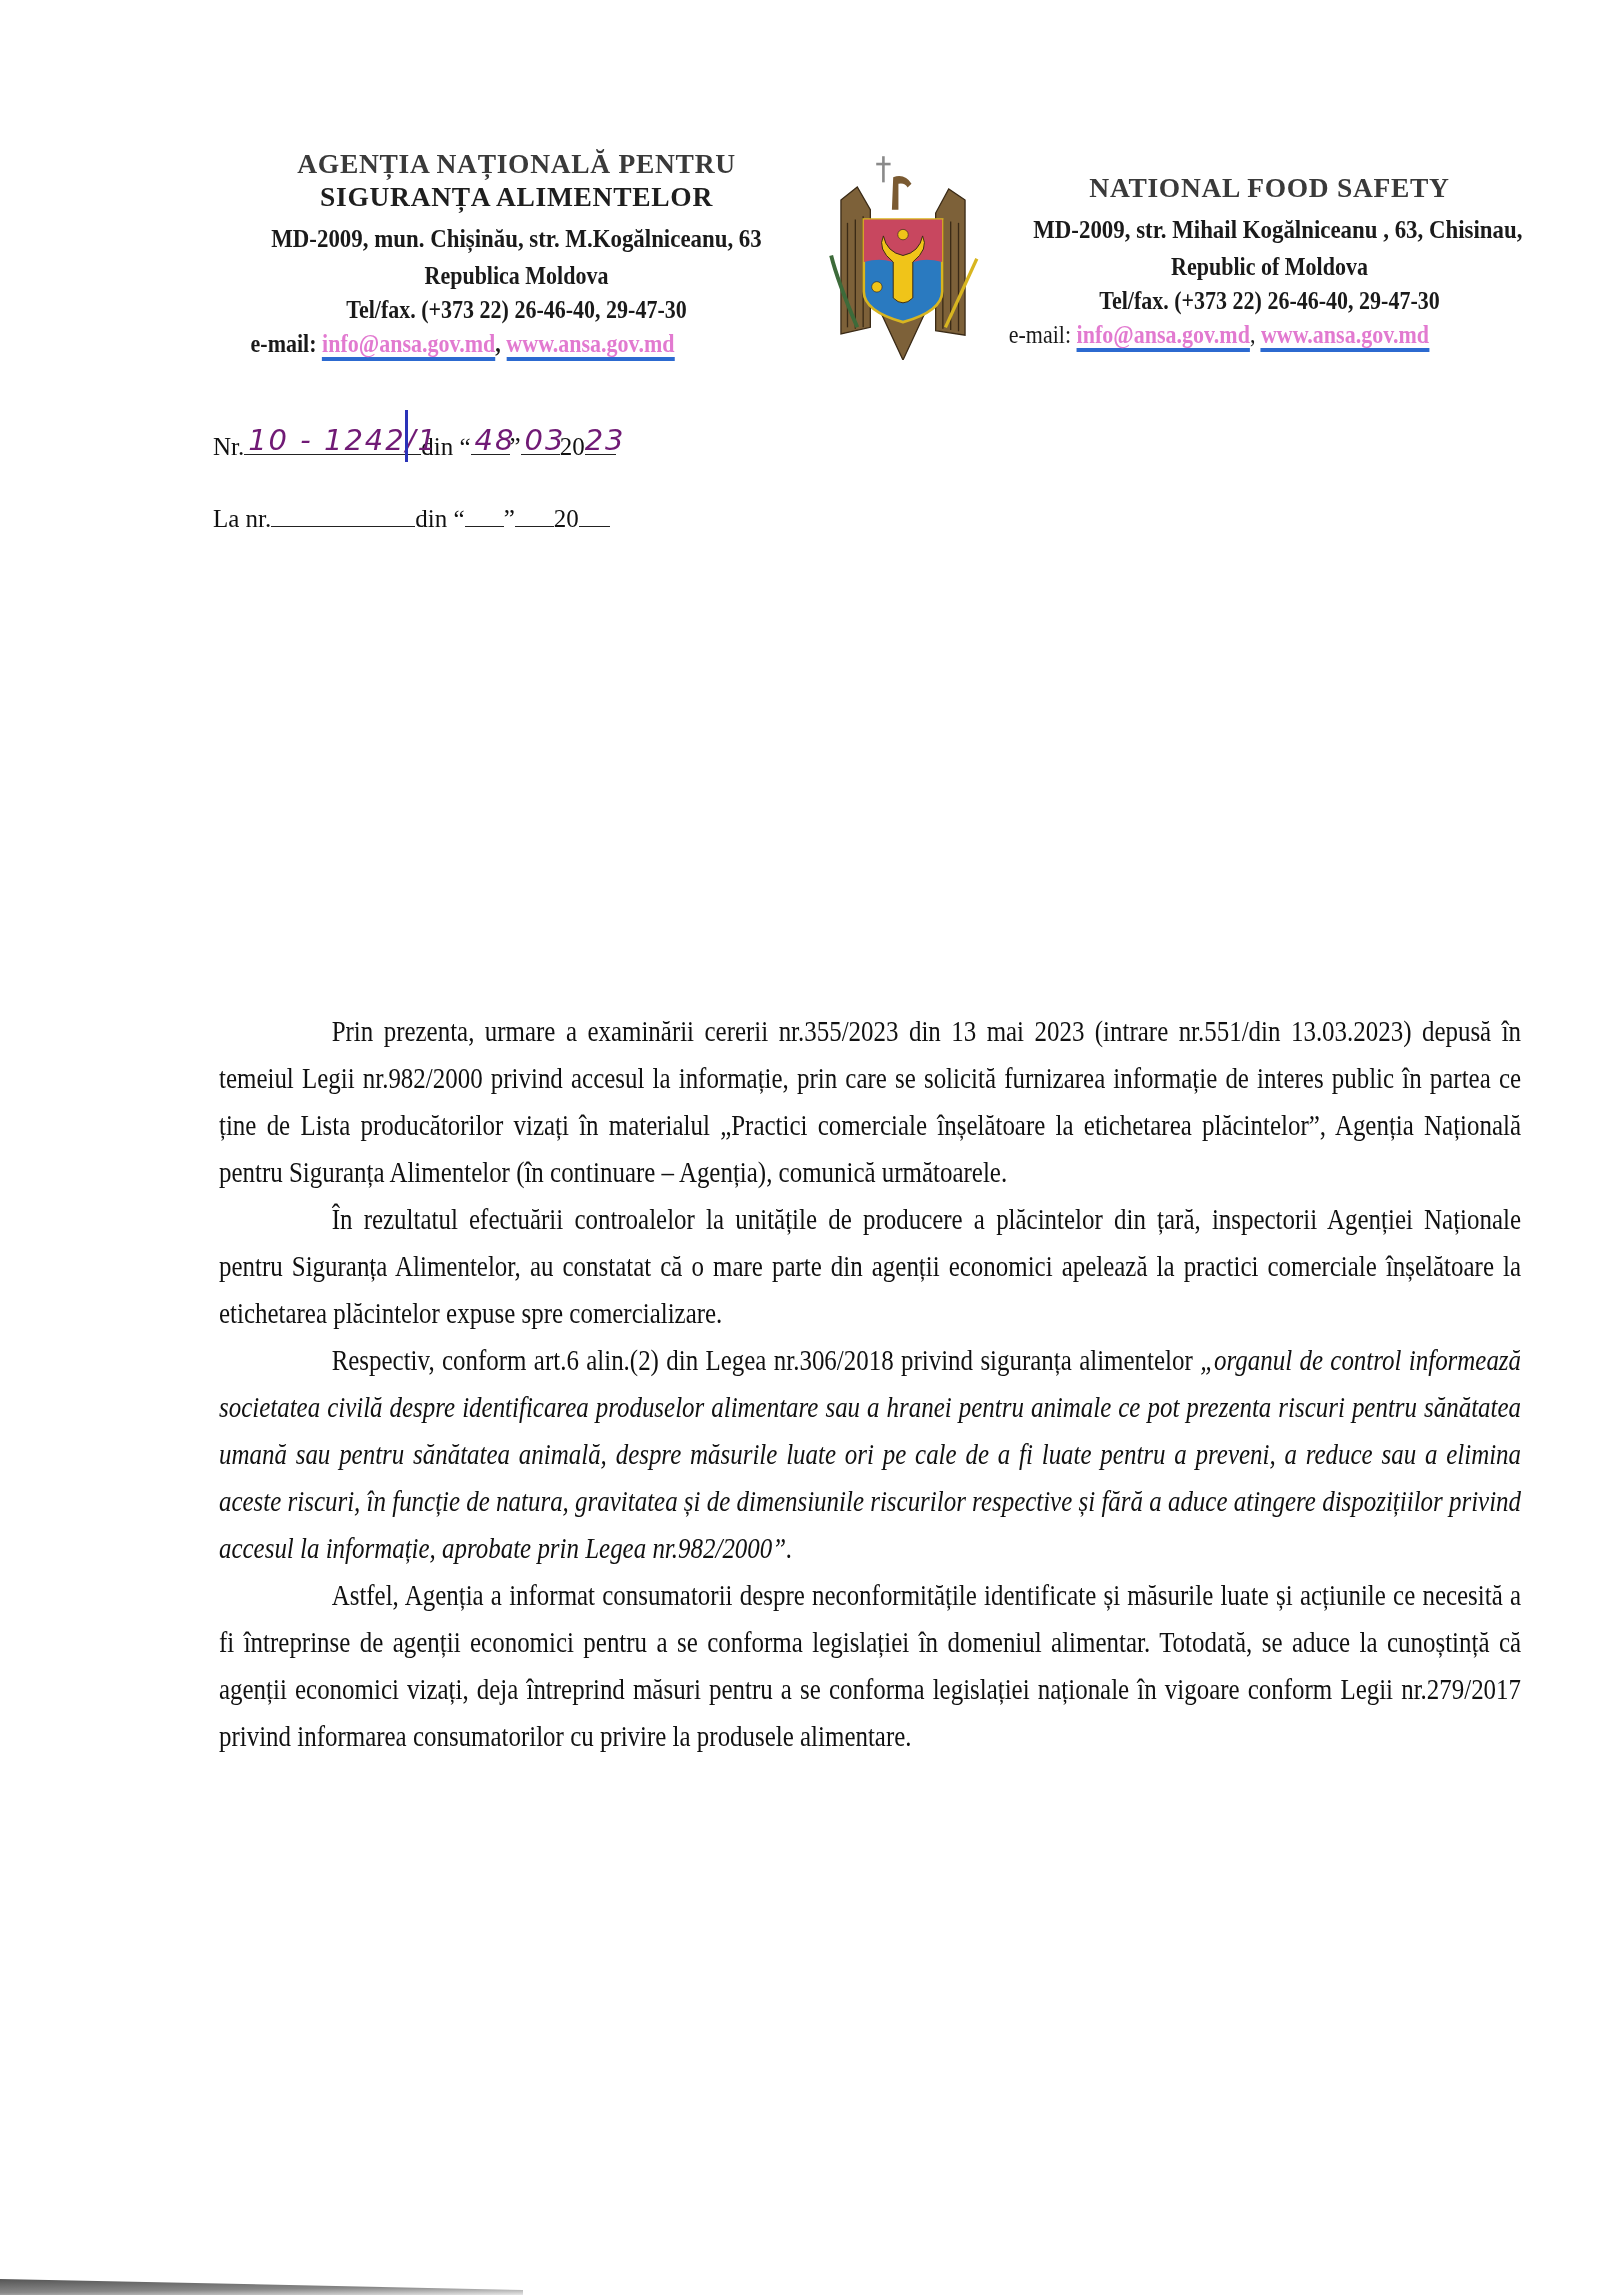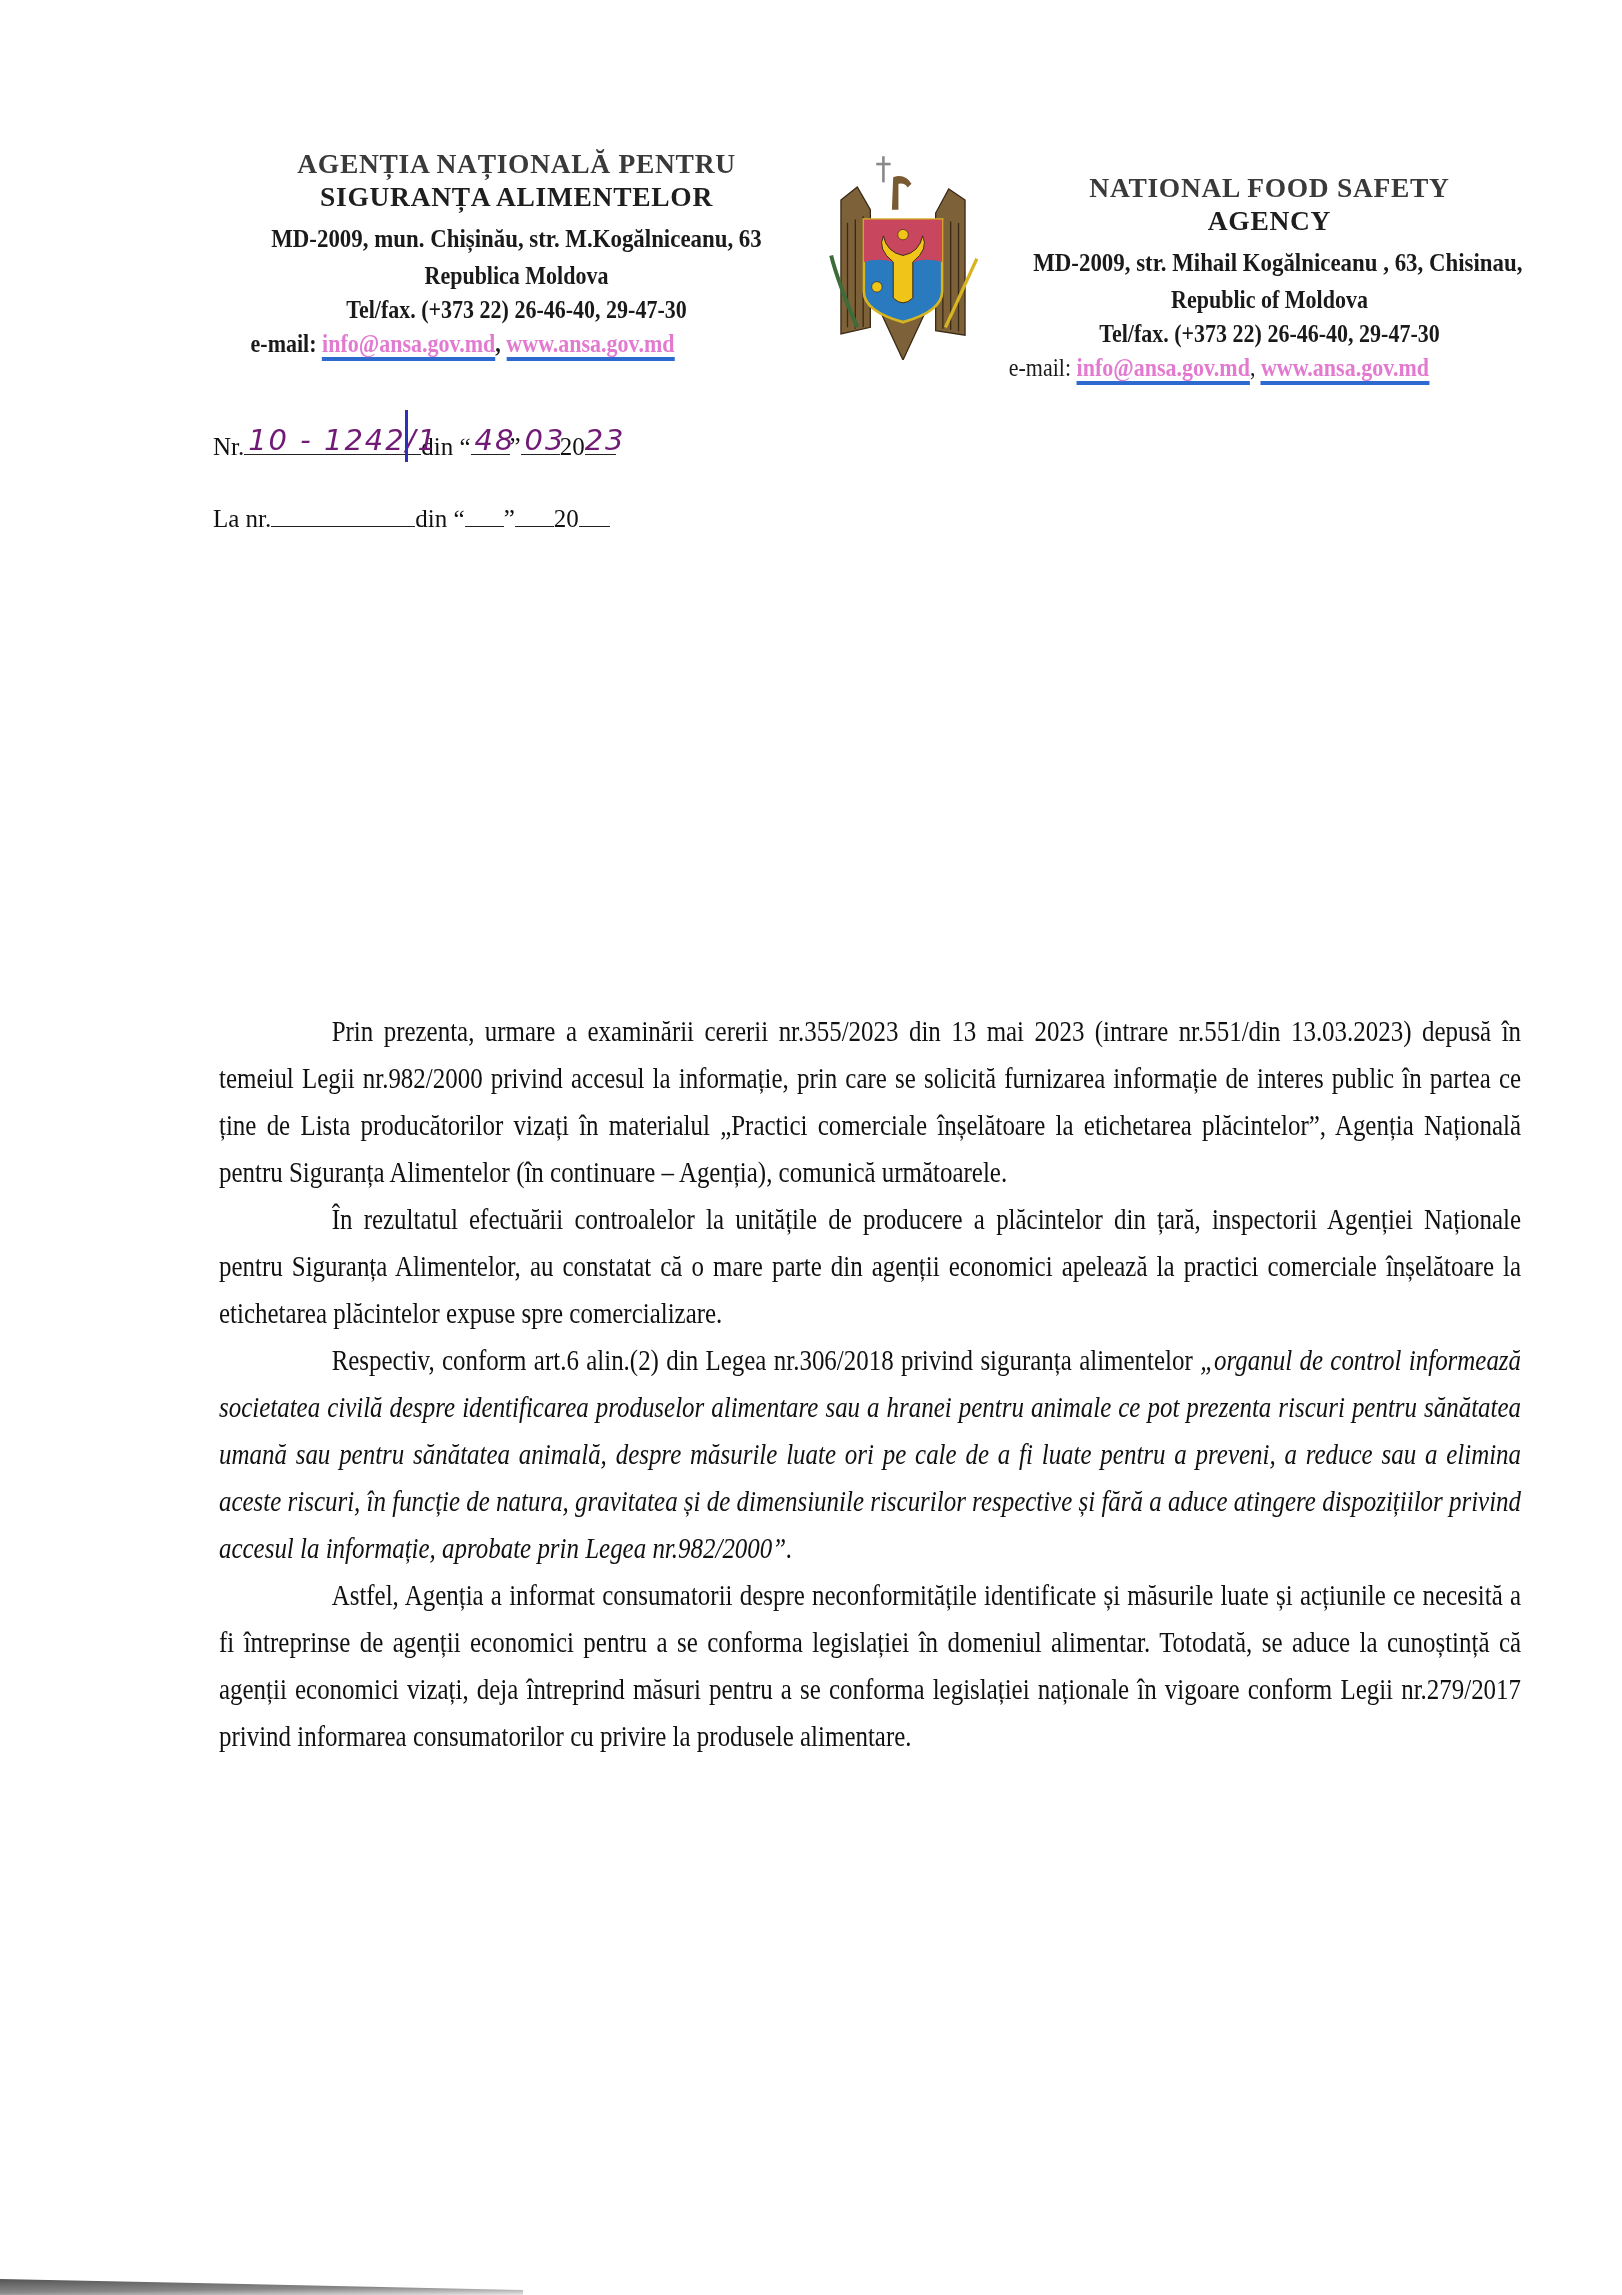--- a/index.html
+++ b/index.html
@@ -92,21 +92,20 @@
     <path d="M95 130 q-10 20 15 40 l0 55 q15 15 30 0 l0 -55 q25 -20 15 -40 q-5 25 -30 30 q-25 -5 -30 -30 z" fill="#f0c419" stroke="#3a2a16" stroke-width="1.5"></path>
     <circle cx="125" cy="128" r="8" fill="#f0c419" stroke="#3a2a16" stroke-width="1"></circle>
     <circle cx="85" cy="208" r="8" fill="#f0c419" stroke="#3a2a16" stroke-width="1"></circle>
 
     <path d="M15 160 q10 40 40 110" stroke="#3d6b3a" stroke-width="6" fill="none"></path>
     <line x1="238" y1="165" x2="190" y2="270" stroke="#d8b520" stroke-width="5"></line>
   </svg>
 
   <div class="lh-col lh-right">
     <div class="lh-title">National Food Safety</div>
-    <div class="lh-title strong">Agency</div>
     <div class="lh-line addr">MD-2009, str. Mihail Kogălniceanu , 63, Chisinau,</div>
     <div class="lh-line">Republic of Moldova</div>
     <div class="lh-line">Tel/fax. (+373 22) 26-46-40, 29-47-30</div>
     <div class="lh-email" style="font-weight:normal;">
       <span>e-mail:</span>
       <a class="lh-link" style="font-weight:bold;">info@ansa.gov.md</a><span>, </span>
       <a class="lh-link" style="font-weight:bold;">www.ansa.gov.md</a>
     </div>
   </div>
 

